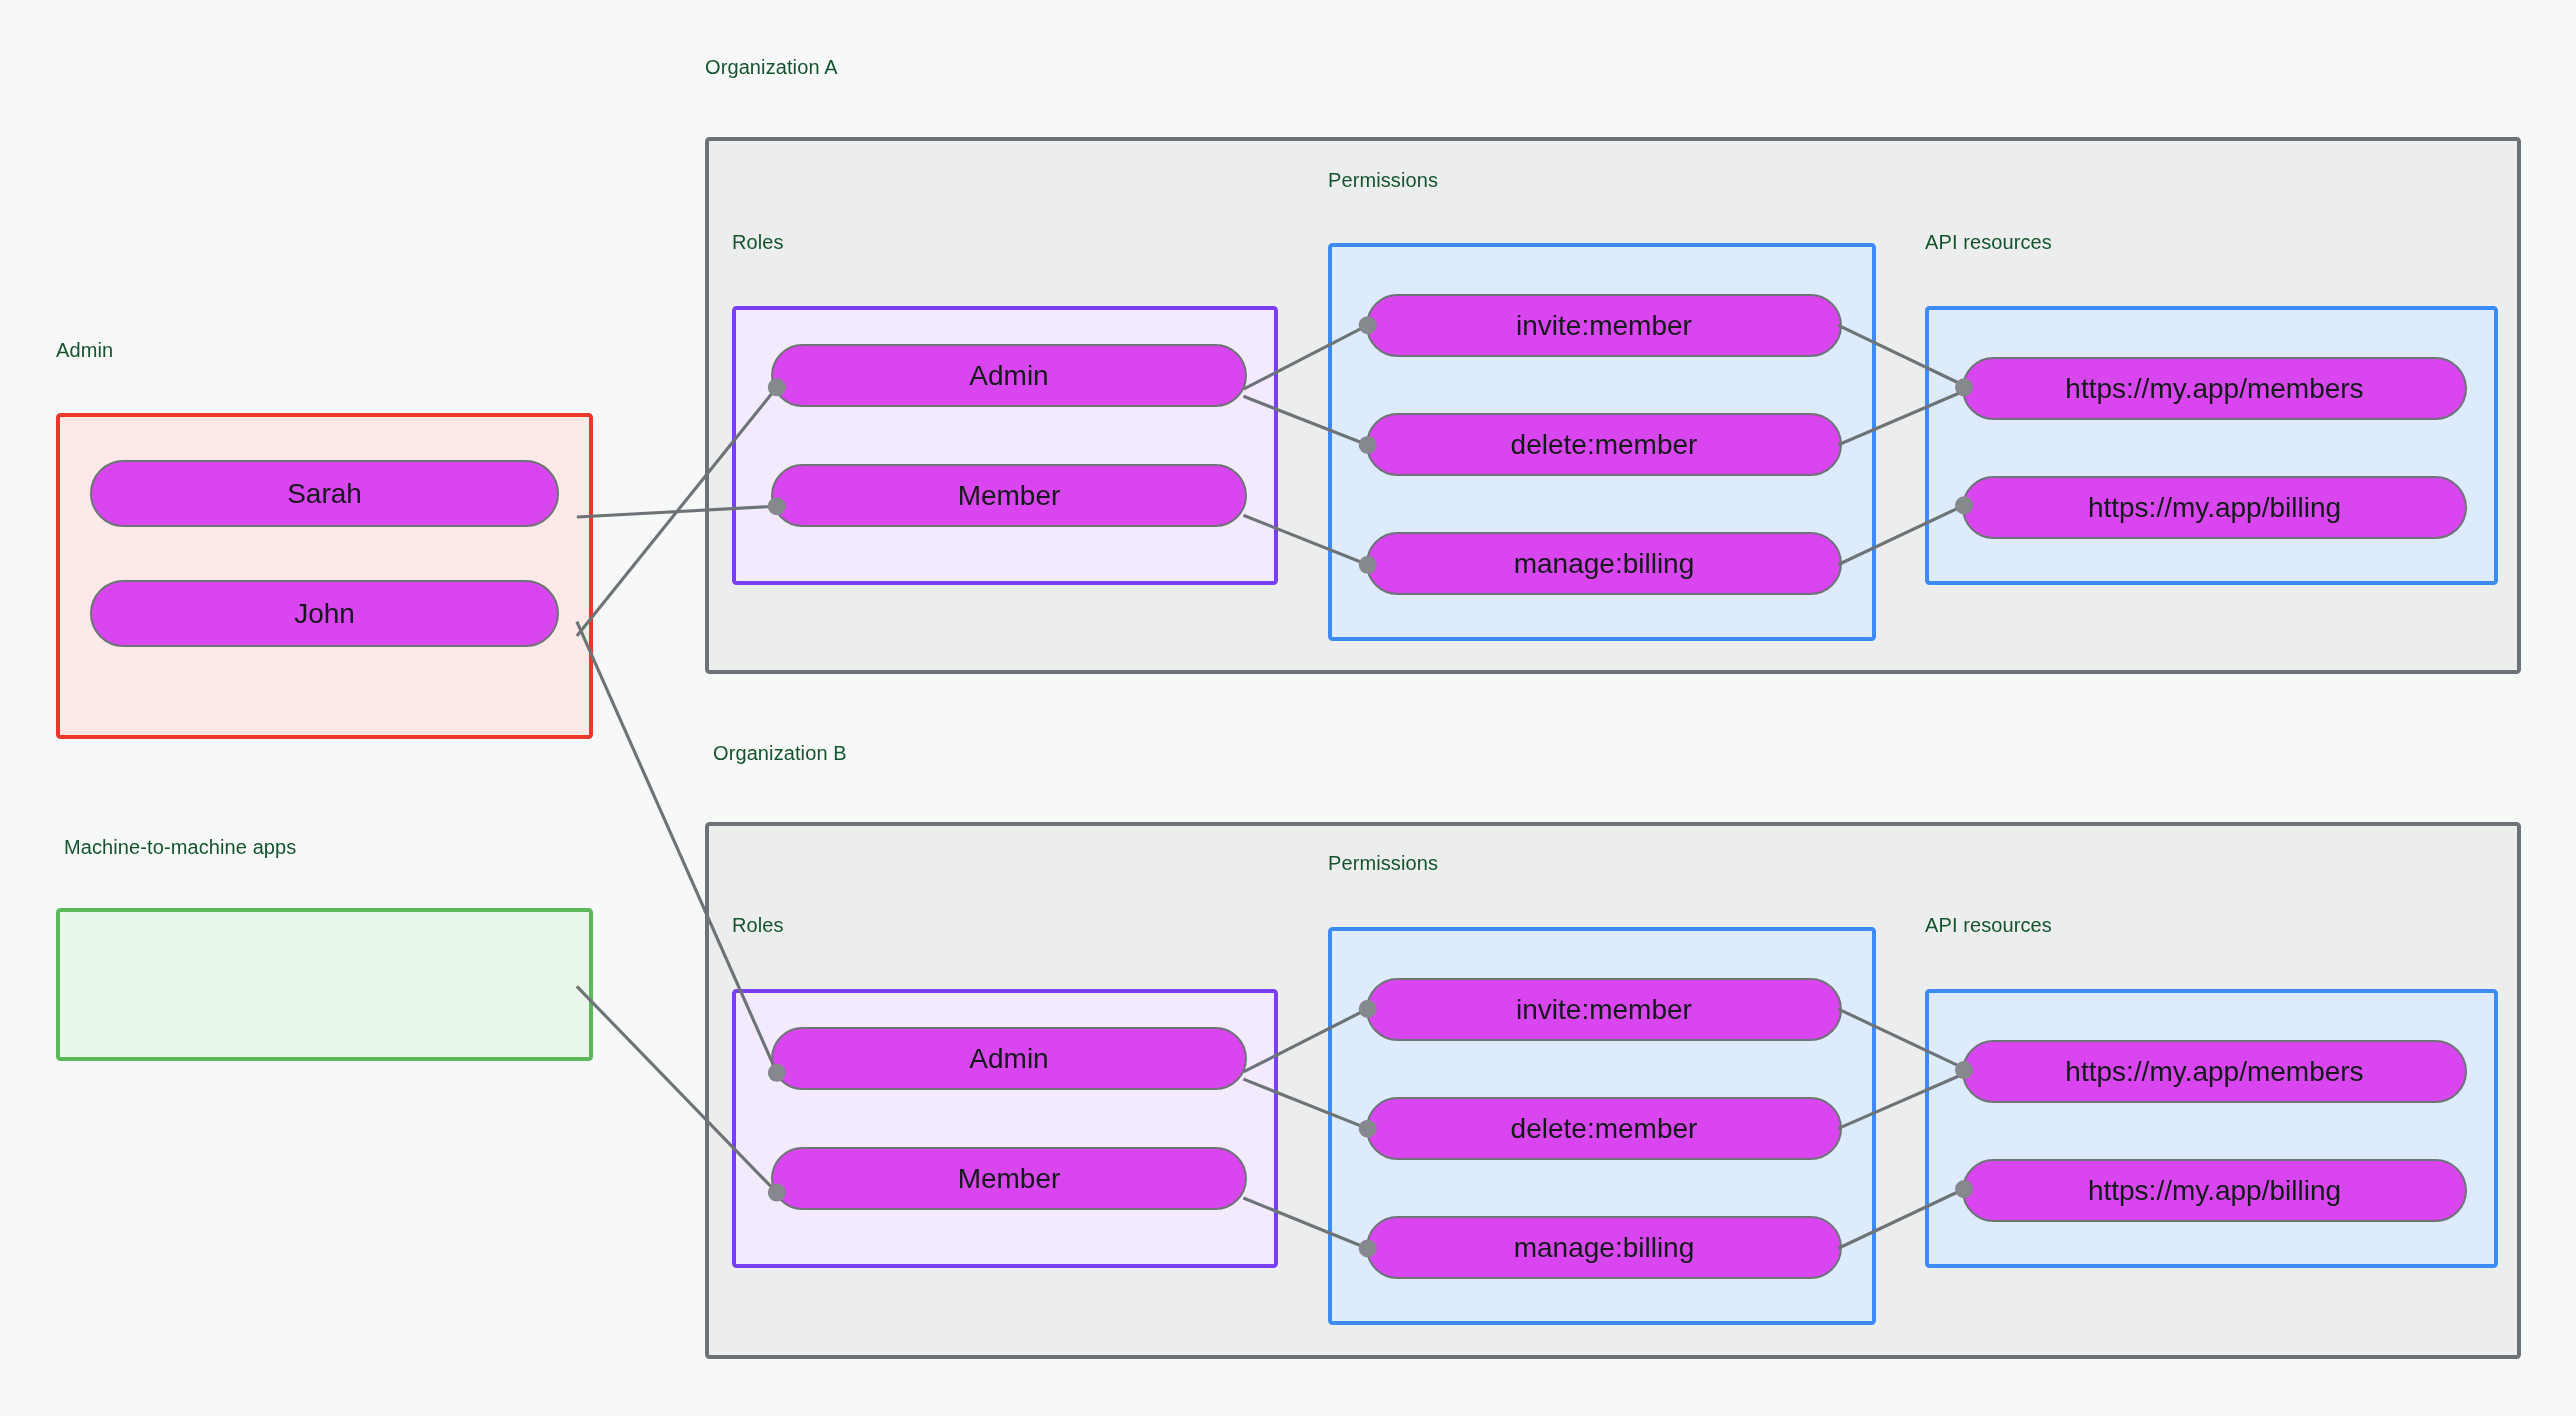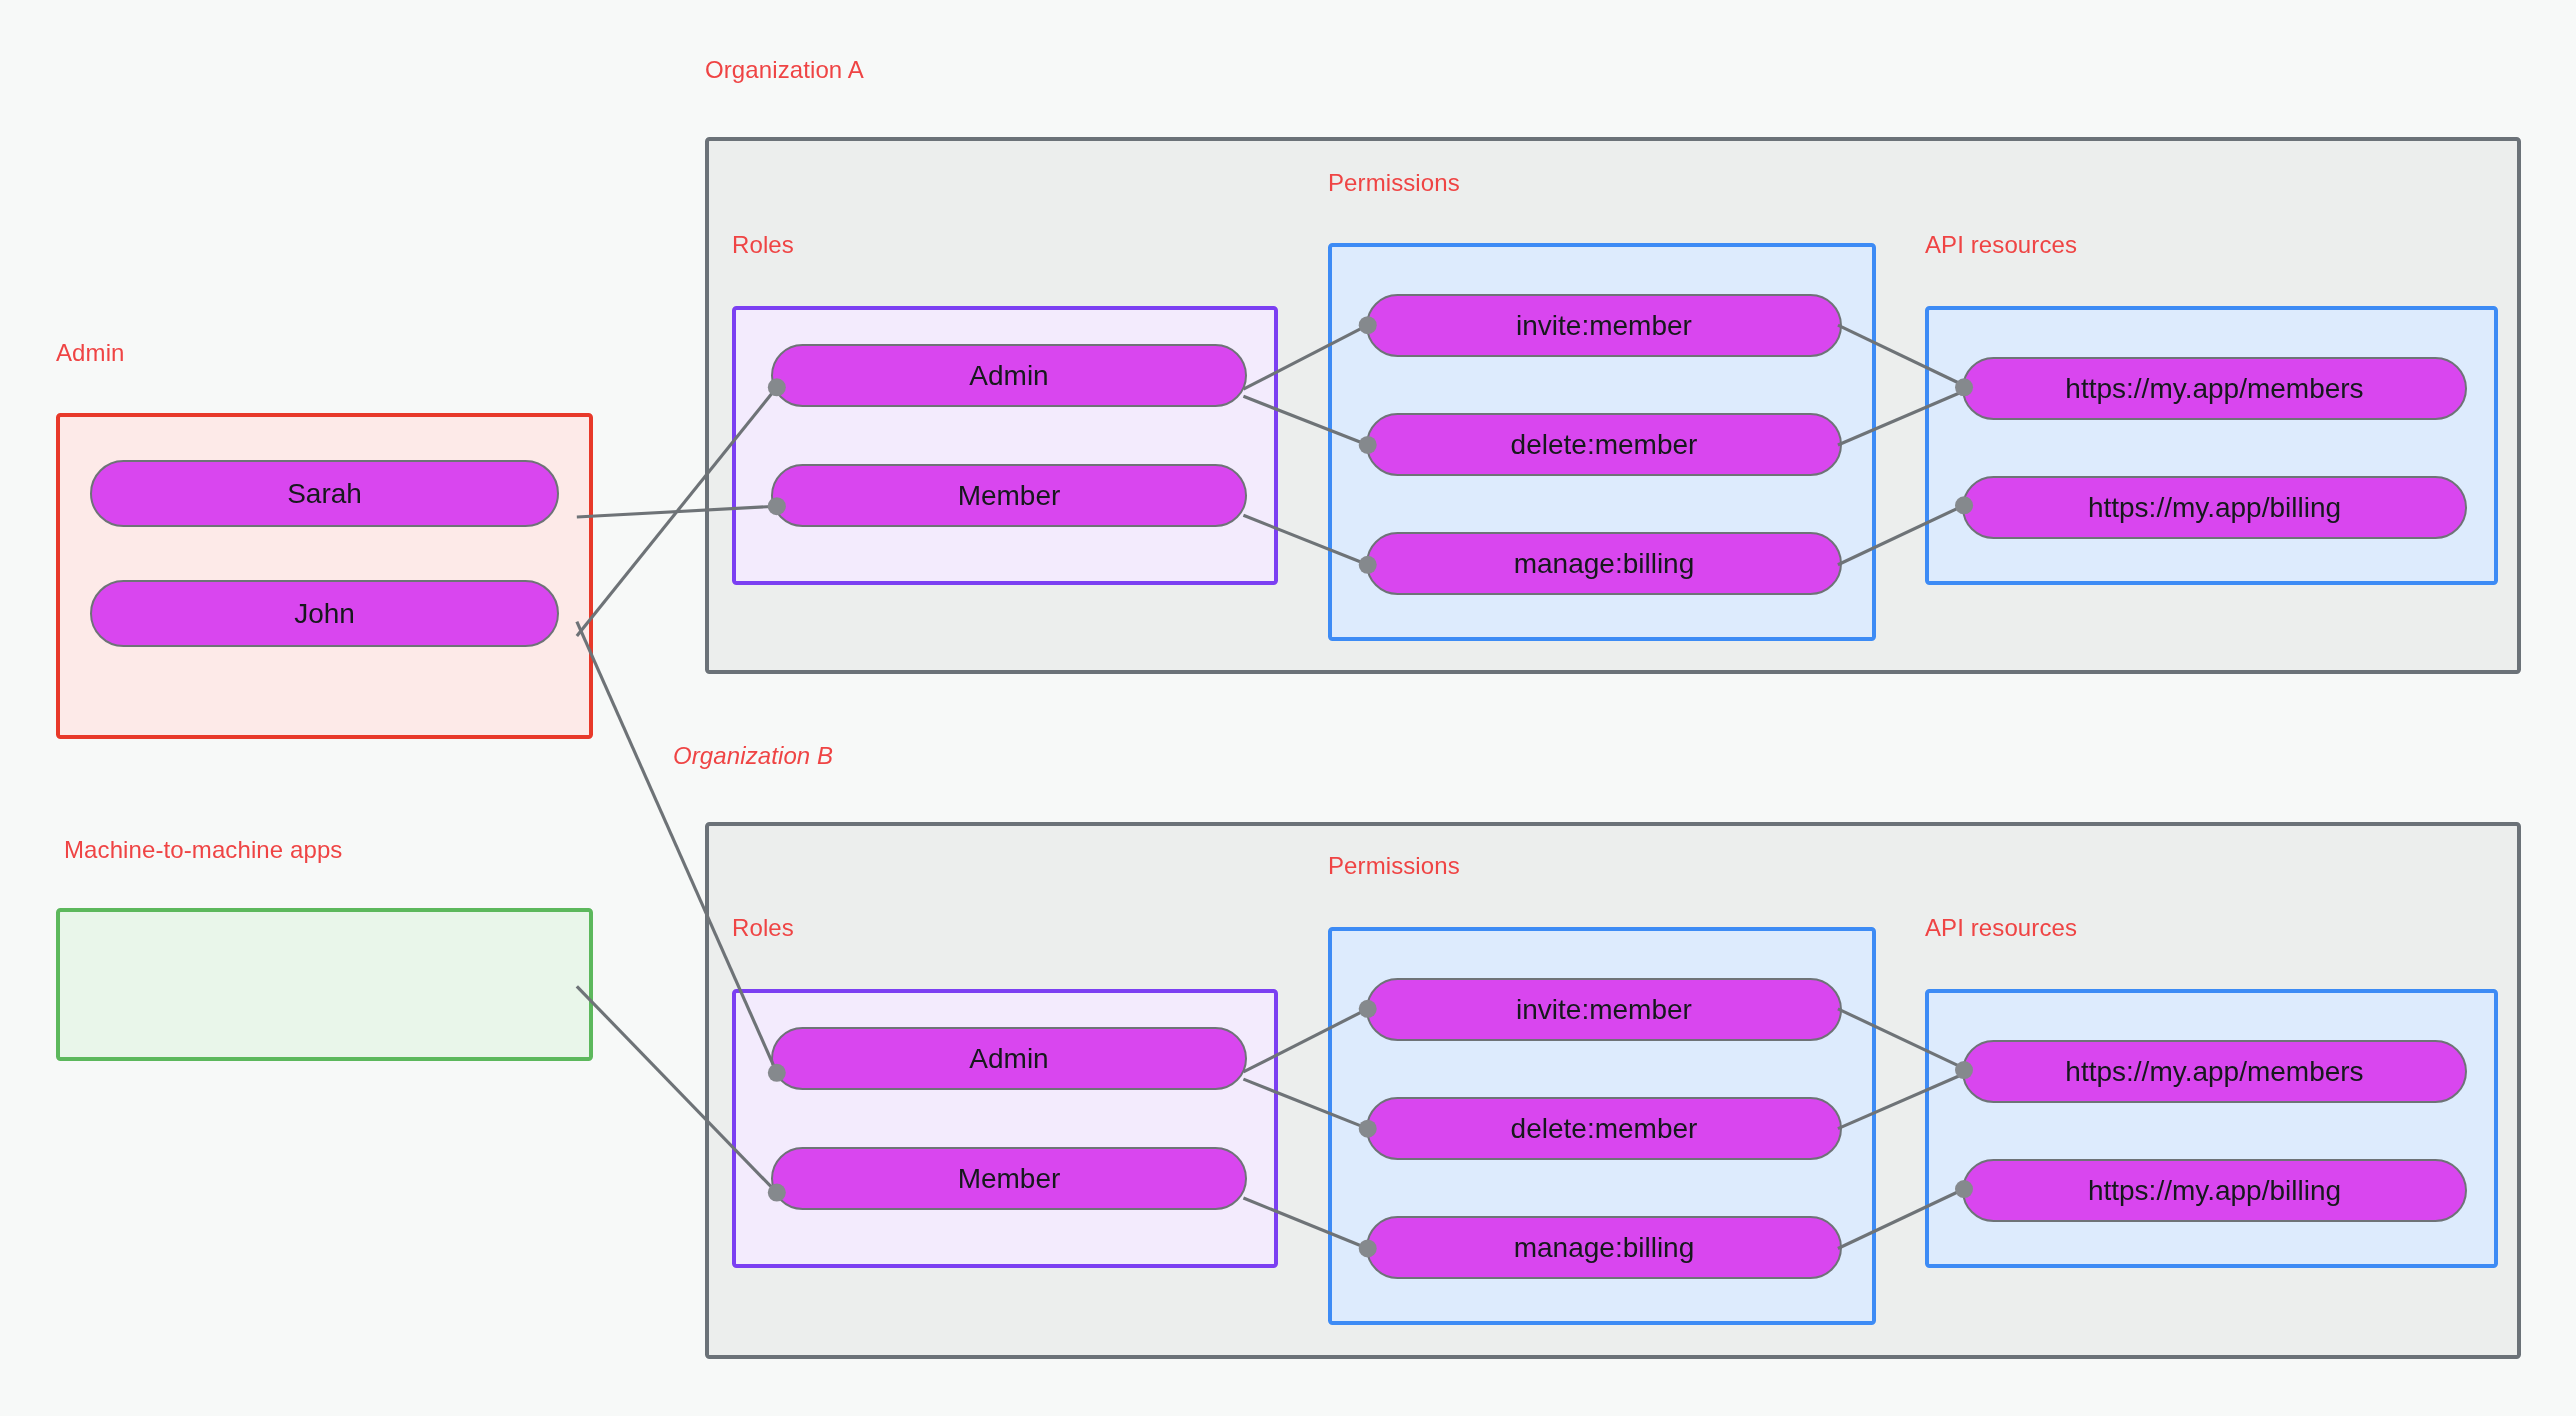--- a/index.html
+++ b/index.html
@@ -25,22 +25,22 @@
     position: absolute;
     left: 0; top: 0;
     width: 2576px;
     height: 1416px;
     pointer-events: none;
     z-index: 5;
   }
   
   .group-label {
     position: absolute;
-    font-size: 24px;
-    color: #ef4444;
+    font-size: 20px;
+    color: #14532d;
     white-space: nowrap;
     letter-spacing: 0.1px;
     z-index: 3;
   }
   
   .container-box {
     position: absolute;
     box-sizing: border-box;
     border-radius: 4.5px;
     z-index: 2;
@@ -162,21 +162,21 @@
   <div class="container-box box-perms" style="left:1328px; top:243px; width:548px; height:398px;"></div>
   <div class="pill" style="left:1366px; top:294px; width:476px; height:63px;">invite:member</div>
   <div class="pill" style="left:1366px; top:413px; width:476px; height:63px;">delete:member</div>
   <div class="pill" style="left:1366px; top:532px; width:476px; height:63px;">manage:billing</div>
 
   <div class="group-label" style="left:1925px; top:231px;">API resources</div>
   <div class="container-box box-api" style="left:1925px; top:306px; width:573px; height:279px;"></div>
   <div class="pill" style="left:1962px; top:357px; width:505px; height:63px;">https://my.app/members</div>
   <div class="pill" style="left:1962px; top:476px; width:505px; height:63px;">https://my.app/billing</div>
 
-  <div class="group-label" style="left:673px; top:742px;font-style:italic;">Organization B</div>
+  <div class="group-label" style="left:713px; top:742px;">Organization B</div>
   <div class="container-box box-org" style="left:705px; top:822px; width:1816px; height:537px;"></div>
 
   <div class="group-label" style="left:732px; top:914px;">Roles</div>
   <div class="container-box box-roles" style="left:732px; top:989px; width:546px; height:279px;"></div>
   <div class="pill" style="left:771px; top:1027px; width:476px; height:63px;">Admin</div>
   <div class="pill" style="left:771px; top:1147px; width:476px; height:63px;">Member</div>
 
   <div class="group-label" style="left:1328px; top:852px;">Permissions</div>
   <div class="container-box box-perms" style="left:1328px; top:927px; width:548px; height:398px;"></div>
   <div class="pill" style="left:1366px; top:978px; width:476px; height:63px;">invite:member</div>

